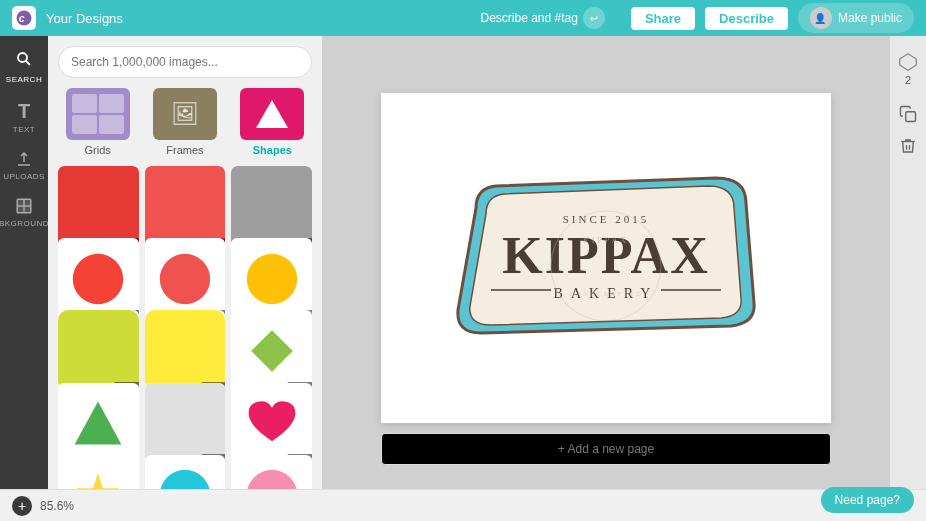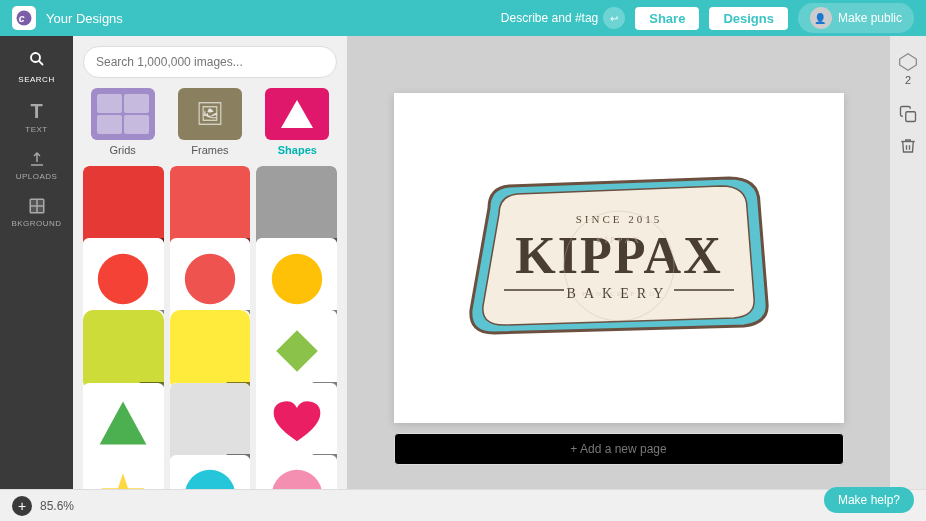--- a/index.html
+++ b/index.html
@@ -61,20 +61,21 @@
     }
     .btn-share {
       background: white;
       color: #3cc4c4;
       border: none;
       border-radius: 4px;
       padding: 4px 14px;
       font-size: 13px;
       font-weight: 600;
       cursor: pointer;
+      margin-left: 16px;
     }
     .btn-download {
       background: white;
       color: #3cc4c4;
       border: none;
       border-radius: 4px;
       padding: 4px 14px;
       font-size: 13px;
       font-weight: 600;
       cursor: pointer;
@@ -105,21 +106,21 @@
     }
 
     
     .main-layout {
       display: flex;
       height: calc(521px - 36px);
     }
 
     
     .left-sidebar {
-      width: 73px;
+      width: 48px;
       background: #3a3a3a;
       display: flex;
       flex-direction: column;
       align-items: center;
       padding-top: 8px;
       gap: 4px;
       flex-shrink: 0;
     }
     .sidebar-item {
       display: flex;
@@ -348,21 +349,21 @@
       </svg>
     </div>
   </div>
   <span class="header-title">Your Designs</span>
   <div class="header-spacer"></div>
   <button class="header-describe">
     <span>Describe and #tag</span>
     <div class="header-describe-icon">↩</div>
   </button>
   <button class="btn-share">Share</button>
-  <button class="btn-download">Designs</button>
+  <button class="btn-download">Describe</button>
   <button class="btn-make-public">
     <div class="avatar-circle">👤</div>
     <span>Make public</span>
   </button>
 </header>
 
 <div class="main-layout">
 
   <nav class="left-sidebar">
     <div class="sidebar-item active">
@@ -575,13 +576,13 @@
     </div>
   </div>
 
 </div>
 
 <div class="bottom-bar">
   <div class="zoom-plus">+</div>
   <span>85.6%</span>
 </div>
 
-<button class="need-help-btn">Make help?</button>
+<button class="need-help-btn">Need page?</button>
 
 </body></html>

